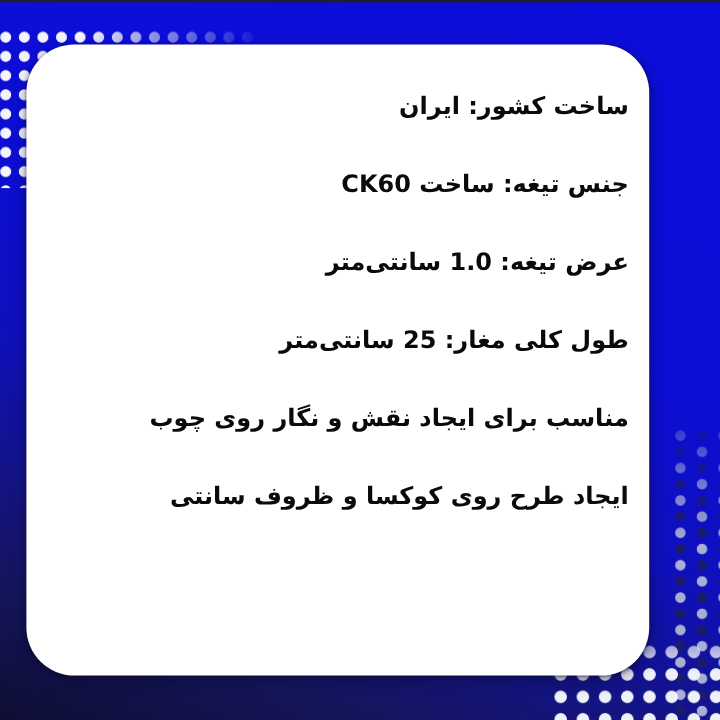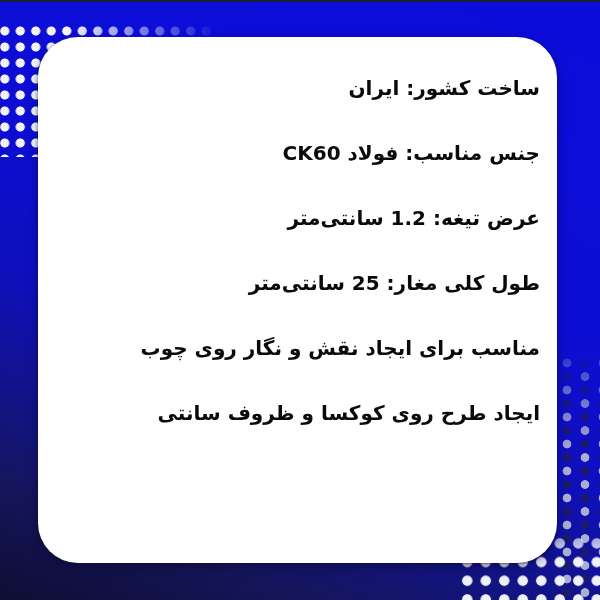--- a/index.html
+++ b/index.html
@@ -60,21 +60,21 @@
     background-image: radial-gradient(circle, #eff1f9 4.8px, rgba(239,241,249,0) 5.5px);
     background-size: 18.5px 18.7px;
     -webkit-mask-image: linear-gradient(to bottom, rgba(0,0,0,0.6) 0px, #000 26px);
     mask-image: linear-gradient(to bottom, rgba(0,0,0,0.6) 0px, #000 26px);
     z-index: 1;
   }
 
   
   .card {
     position: absolute;
-    left: 38px; top: 37px;
+    left: 22px; top: 37px;
     width: 519px; height: 526px;
     background: #ffffff;
     border-radius: 40px;
     box-shadow: 0 1px 3px rgba(15,15,45,0.55), 0 5px 12px rgba(10,10,40,0.35);
     z-index: 5;
     box-sizing: border-box;
     padding: 18px 17px 0 17px;
   }
 
   .spec-line {
@@ -93,19 +93,19 @@
 
 <div class="canvas">
   <div class="top-line"></div>
 
   <div class="dots dots-tl"></div>
   <div class="dots dots-right"></div>
   <div class="dots dots-br"></div>
 
   <div class="card" dir="rtl">
     <div class="spec-line">ساخت کشور: ایران</div>
-    <div class="spec-line">جنس مناسب: فولاد CK60</div>
-    <div class="spec-line">عرض تیغه: 1.2 سانتی‌متر</div>
+    <div class="spec-line">جنس تیغه: ساخت CK60</div>
+    <div class="spec-line">عرض تیغه: 1.0 سانتی‌متر</div>
     <div class="spec-line">طول کلی مغار: 25 سانتی‌متر</div>
     <div class="spec-line">مناسب برای ایجاد نقش و نگار روی چوب</div>
     <div class="spec-line">ایجاد طرح روی کوکسا و ظروف سانتی</div>
   </div>
 </div>
 
 </body></html>

